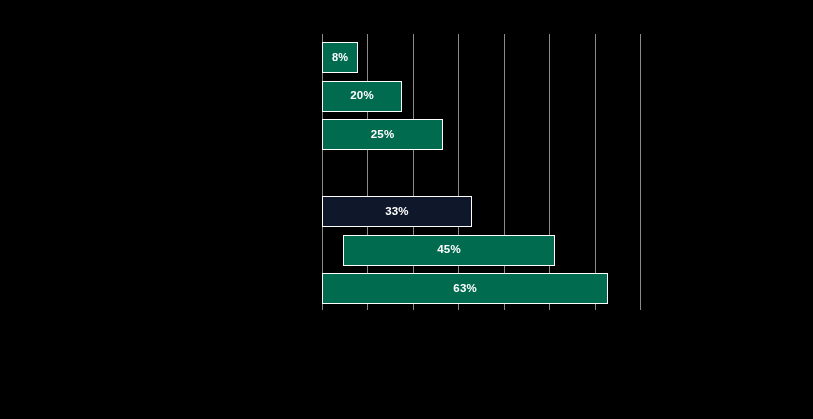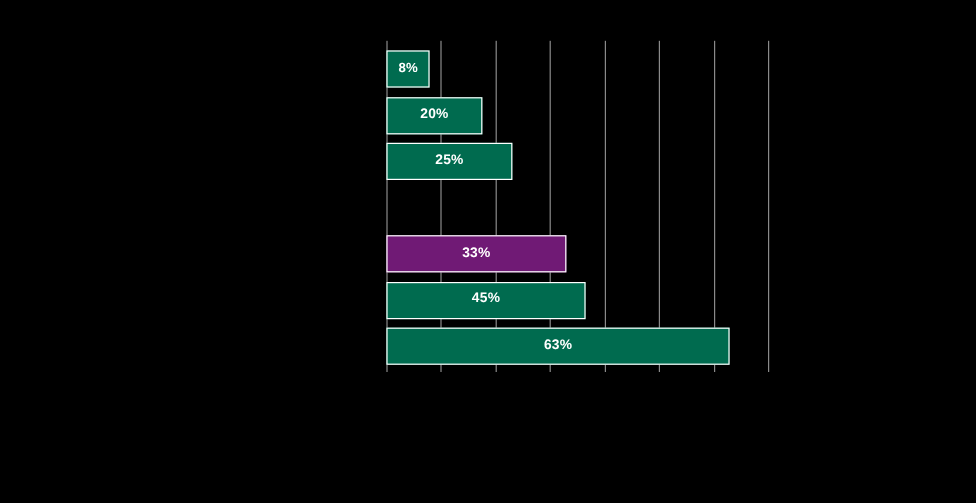--- a/index.html
+++ b/index.html
@@ -98,31 +98,31 @@
         <div class="bar-row" style="top: 8px; width: 36.3429px;">
           <div class="bar narrow" style="background: rgb(0, 107, 79); border-color: rgb(255, 255, 255);">
             <span class="bar-label">8%</span>
           </div>
         </div>
         <div class="bar-row" style="top: 46.5px; width: 80px;">
           <div class="bar" style="background: rgb(0, 107, 79); border-color: rgb(255, 255, 255);">
             <span class="bar-label">20%</span>
           </div>
         </div>
-        <div class="bar-row" style="top: 85px; width: 105px;">
+        <div class="bar-row" style="top: 85px; width: 121px;">
           <div class="bar" style="background: rgb(0, 107, 79); border-color: rgb(255, 255, 255);">
             <span class="bar-label">25%</span>
           </div>
         </div>
         <div class="bar-row" style="top: 162px; width: 149.914px;">
-          <div class="bar" style="background: #701a75; border-color: rgb(255, 255, 255);">
+          <div class="bar" style="background: #0f172a; border-color: rgb(255, 255, 255);">
             <span class="bar-label">33%</span>
           </div>
         </div>
-        <div class="bar-row" style="top: 200.5px; width: 166px;">
+        <div class="bar-row" style="top: 200.5px; width: 212px; padding-left: 21px;">
           <div class="bar" style="background: rgb(0, 107, 79); border-color: rgb(255, 255, 255);">
             <span class="bar-label">45%</span>
           </div>
         </div>
         <div class="bar-row" style="top: 239px; width: 286.2px;">
           <div class="bar" style="background: rgb(0, 107, 79); border-color: rgb(255, 255, 255);">
             <span class="bar-label">63%</span>
           </div>
         </div>
       </div>

